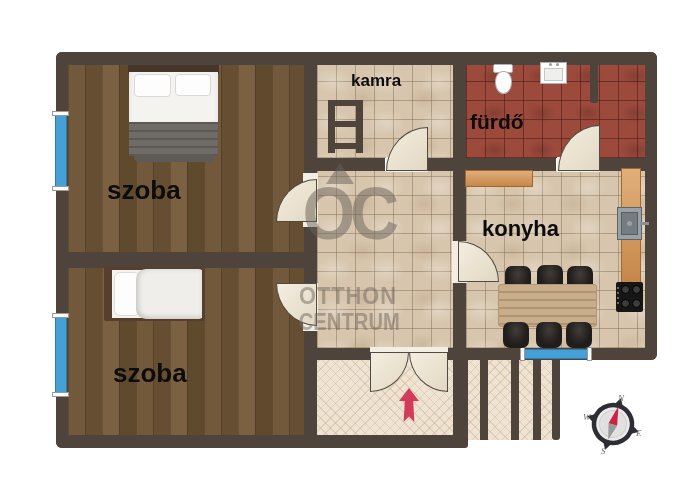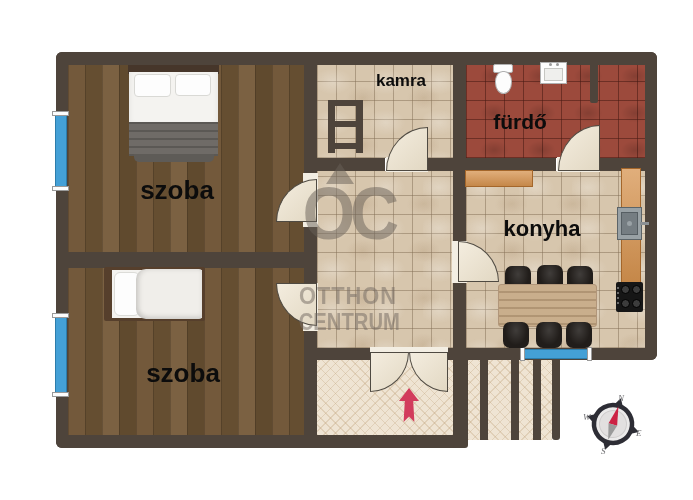--- a/index.html
+++ b/index.html
@@ -30,21 +30,21 @@
     background-image:
       repeating-linear-gradient(45deg, rgba(190,160,120,.3) 0 1px, transparent 1px 7px),
       repeating-linear-gradient(-45deg, rgba(190,160,120,.3) 0 1px, transparent 1px 7px);}
   
   .threshold{position:absolute;background:#f3eee3;}
   .leaf{position:absolute;background:linear-gradient(135deg,#f4eddf,#e2d8c3);
         border:1.5px solid #4f4a42;box-sizing:border-box;}
   .window{position:absolute;background:#44a0d6;border:1px solid #2d7dab;box-sizing:border-box;}
   .wcap{position:absolute;background:#fdfdfd;border:1px solid #9a9a9a;box-sizing:border-box;}
   
-  .roomlabel{position:absolute;color:#0c0c0c;font-weight:700;text-align:center;white-space:nowrap;}
+  .roomlabel{position:absolute;color:#0c0c0c;font-weight:700;text-align:left;white-space:nowrap;}
   
   .whitegoods{position:absolute;background:#fdfdfd;border:1px solid #b0b0b0;box-sizing:border-box;}
   .chair{position:absolute;width:26px;height:26px;background:#211d1a;border-radius:7px;
          background-image:radial-gradient(ellipse at 50% 32%, rgba(255,255,255,.14), transparent 60%);}
   .counter{position:absolute;background:#d6934f;border:1px solid #a4662a;box-sizing:border-box;
            background-image:linear-gradient(180deg, rgba(255,255,255,.25), rgba(0,0,0,.08));}
   
   .wm{position:absolute;color:rgba(104,96,88,.5);font-weight:700;text-align:center;}
   
   .compass-letter{font-family:"Liberation Serif",serif;font-style:italic;fill:#6f6f72;font-size:9px;}

